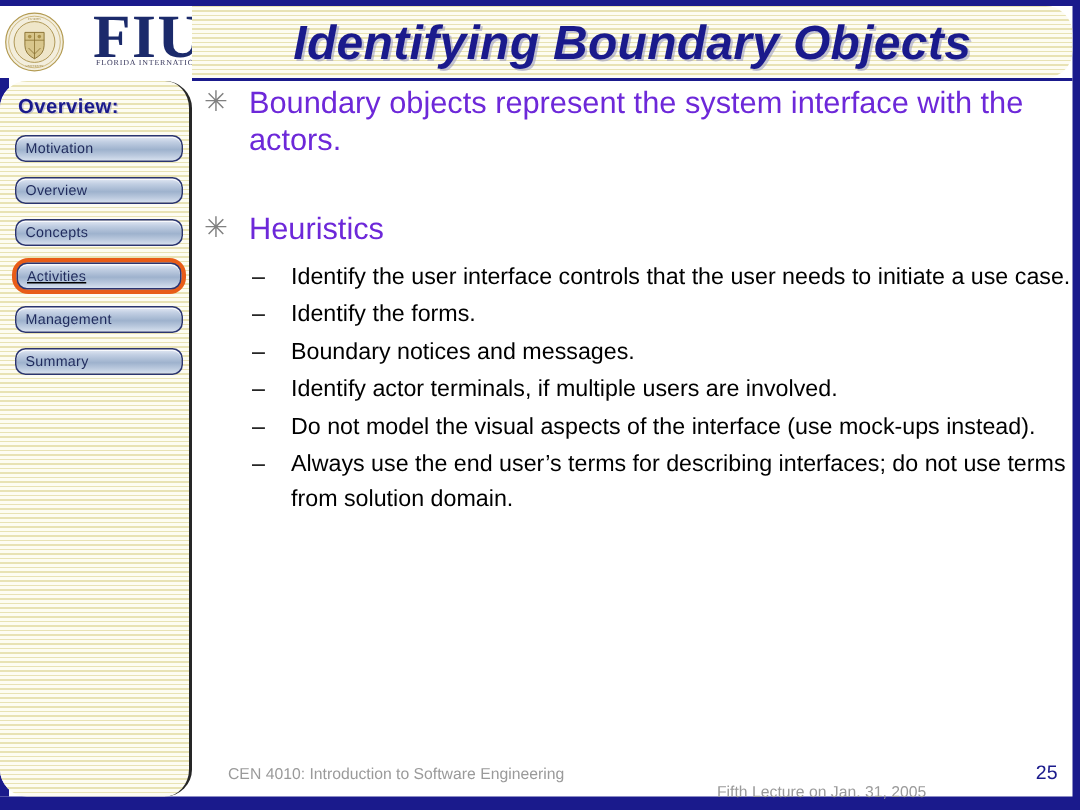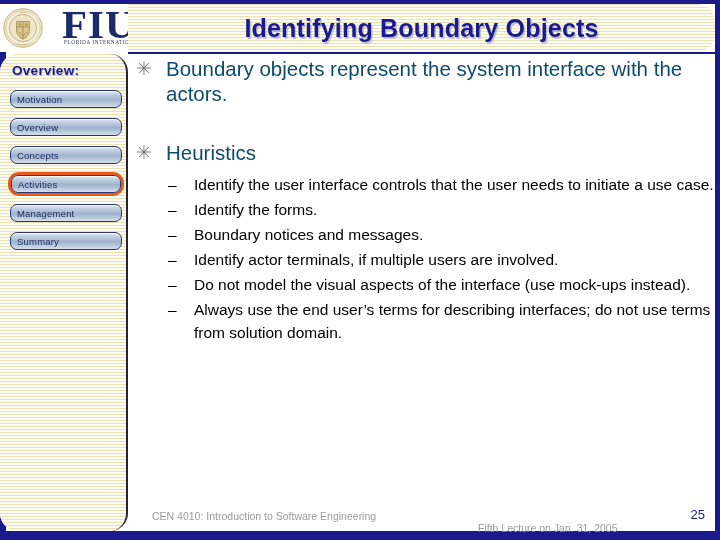--- a/index.html
+++ b/index.html
@@ -115,26 +115,27 @@
     transform-origin: left center;
   }
 
   #slide-title {
     position: absolute;
     left: 128px; top: 4px;
     width: 587px; height: 48px;
     display: flex;
     align-items: center;
     justify-content: center;
-    font-size: 25px;
+    font-size: 32px;
     font-weight: bold;
     color: #1a1a8c;
     letter-spacing: 0.2px;
     text-shadow: 1.5px 1.5px 0 rgba(150,150,190,0.55);
     white-space: nowrap;
+    font-style: italic;
   }
 
   
   #sidebar {
     position: absolute;
     left: 0; top: 54px;
     width: 128px; height: 477px;
     box-sizing: border-box;
     border-right: 2px solid #262626;
   }
@@ -184,20 +185,21 @@
     white-space: nowrap;
   }
   .nav-item.active {
     border: 3px solid #e85c18;
     border-radius: 11px;
     padding: 0;
     background: #f0f0e6;
   }
   .nav-item.active .nav-btn {
     border-radius: 7px;
+    text-decoration: underline;
   }
 
   
   #content {
     position: absolute;
     left: 130px; top: 56px;
     width: 585px; height: 440px;
     color: #000000;
   }
 
@@ -215,21 +217,21 @@
     position: absolute;
     left: 6px;
     top: 1px;
     color: #808080;
     font-size: 19px;
     line-height: 24px;
   }
   .lvl1-text {
     font-size: 20.5px;
     line-height: 25px;
-    color: #0c4a6e;
+    color: #6d28d9;
   }
   .spacer-gap { height: 34px; }
 
   ul.lvl2 {
     list-style: none;
     margin: 8px 0 0 0;
     padding: 0;
   }
   li.lvl2-item {
     position: relative;

